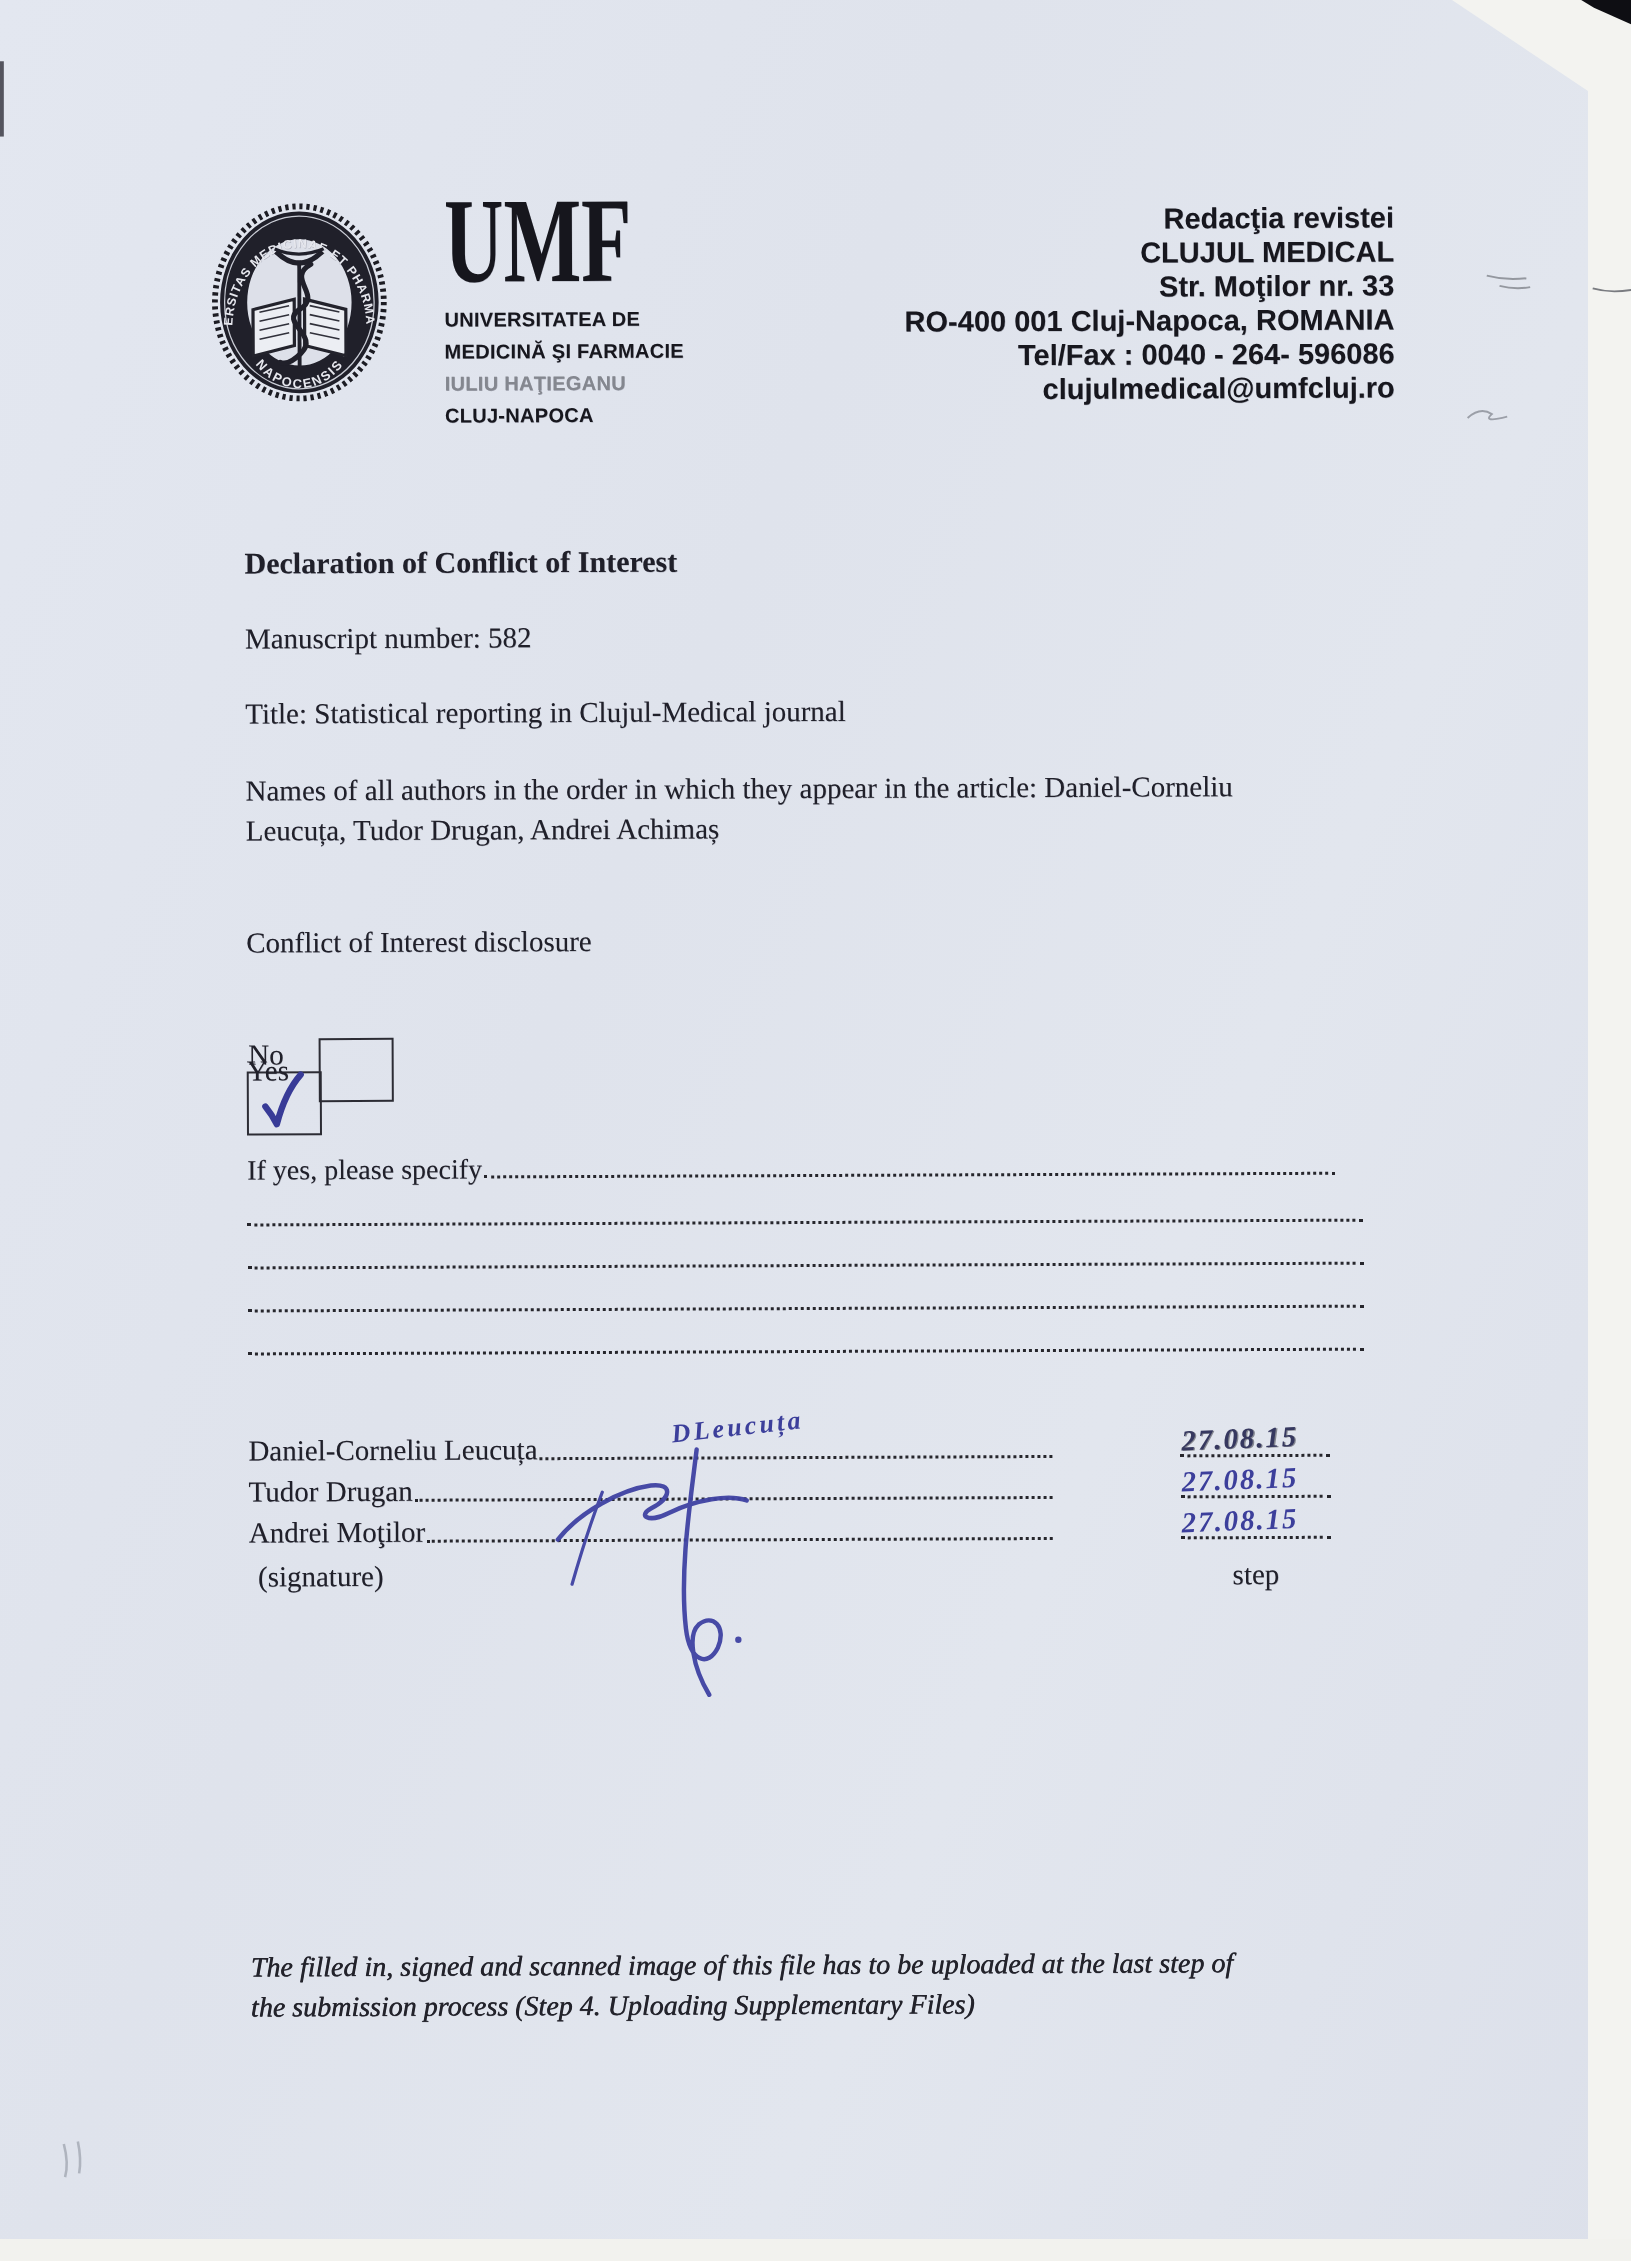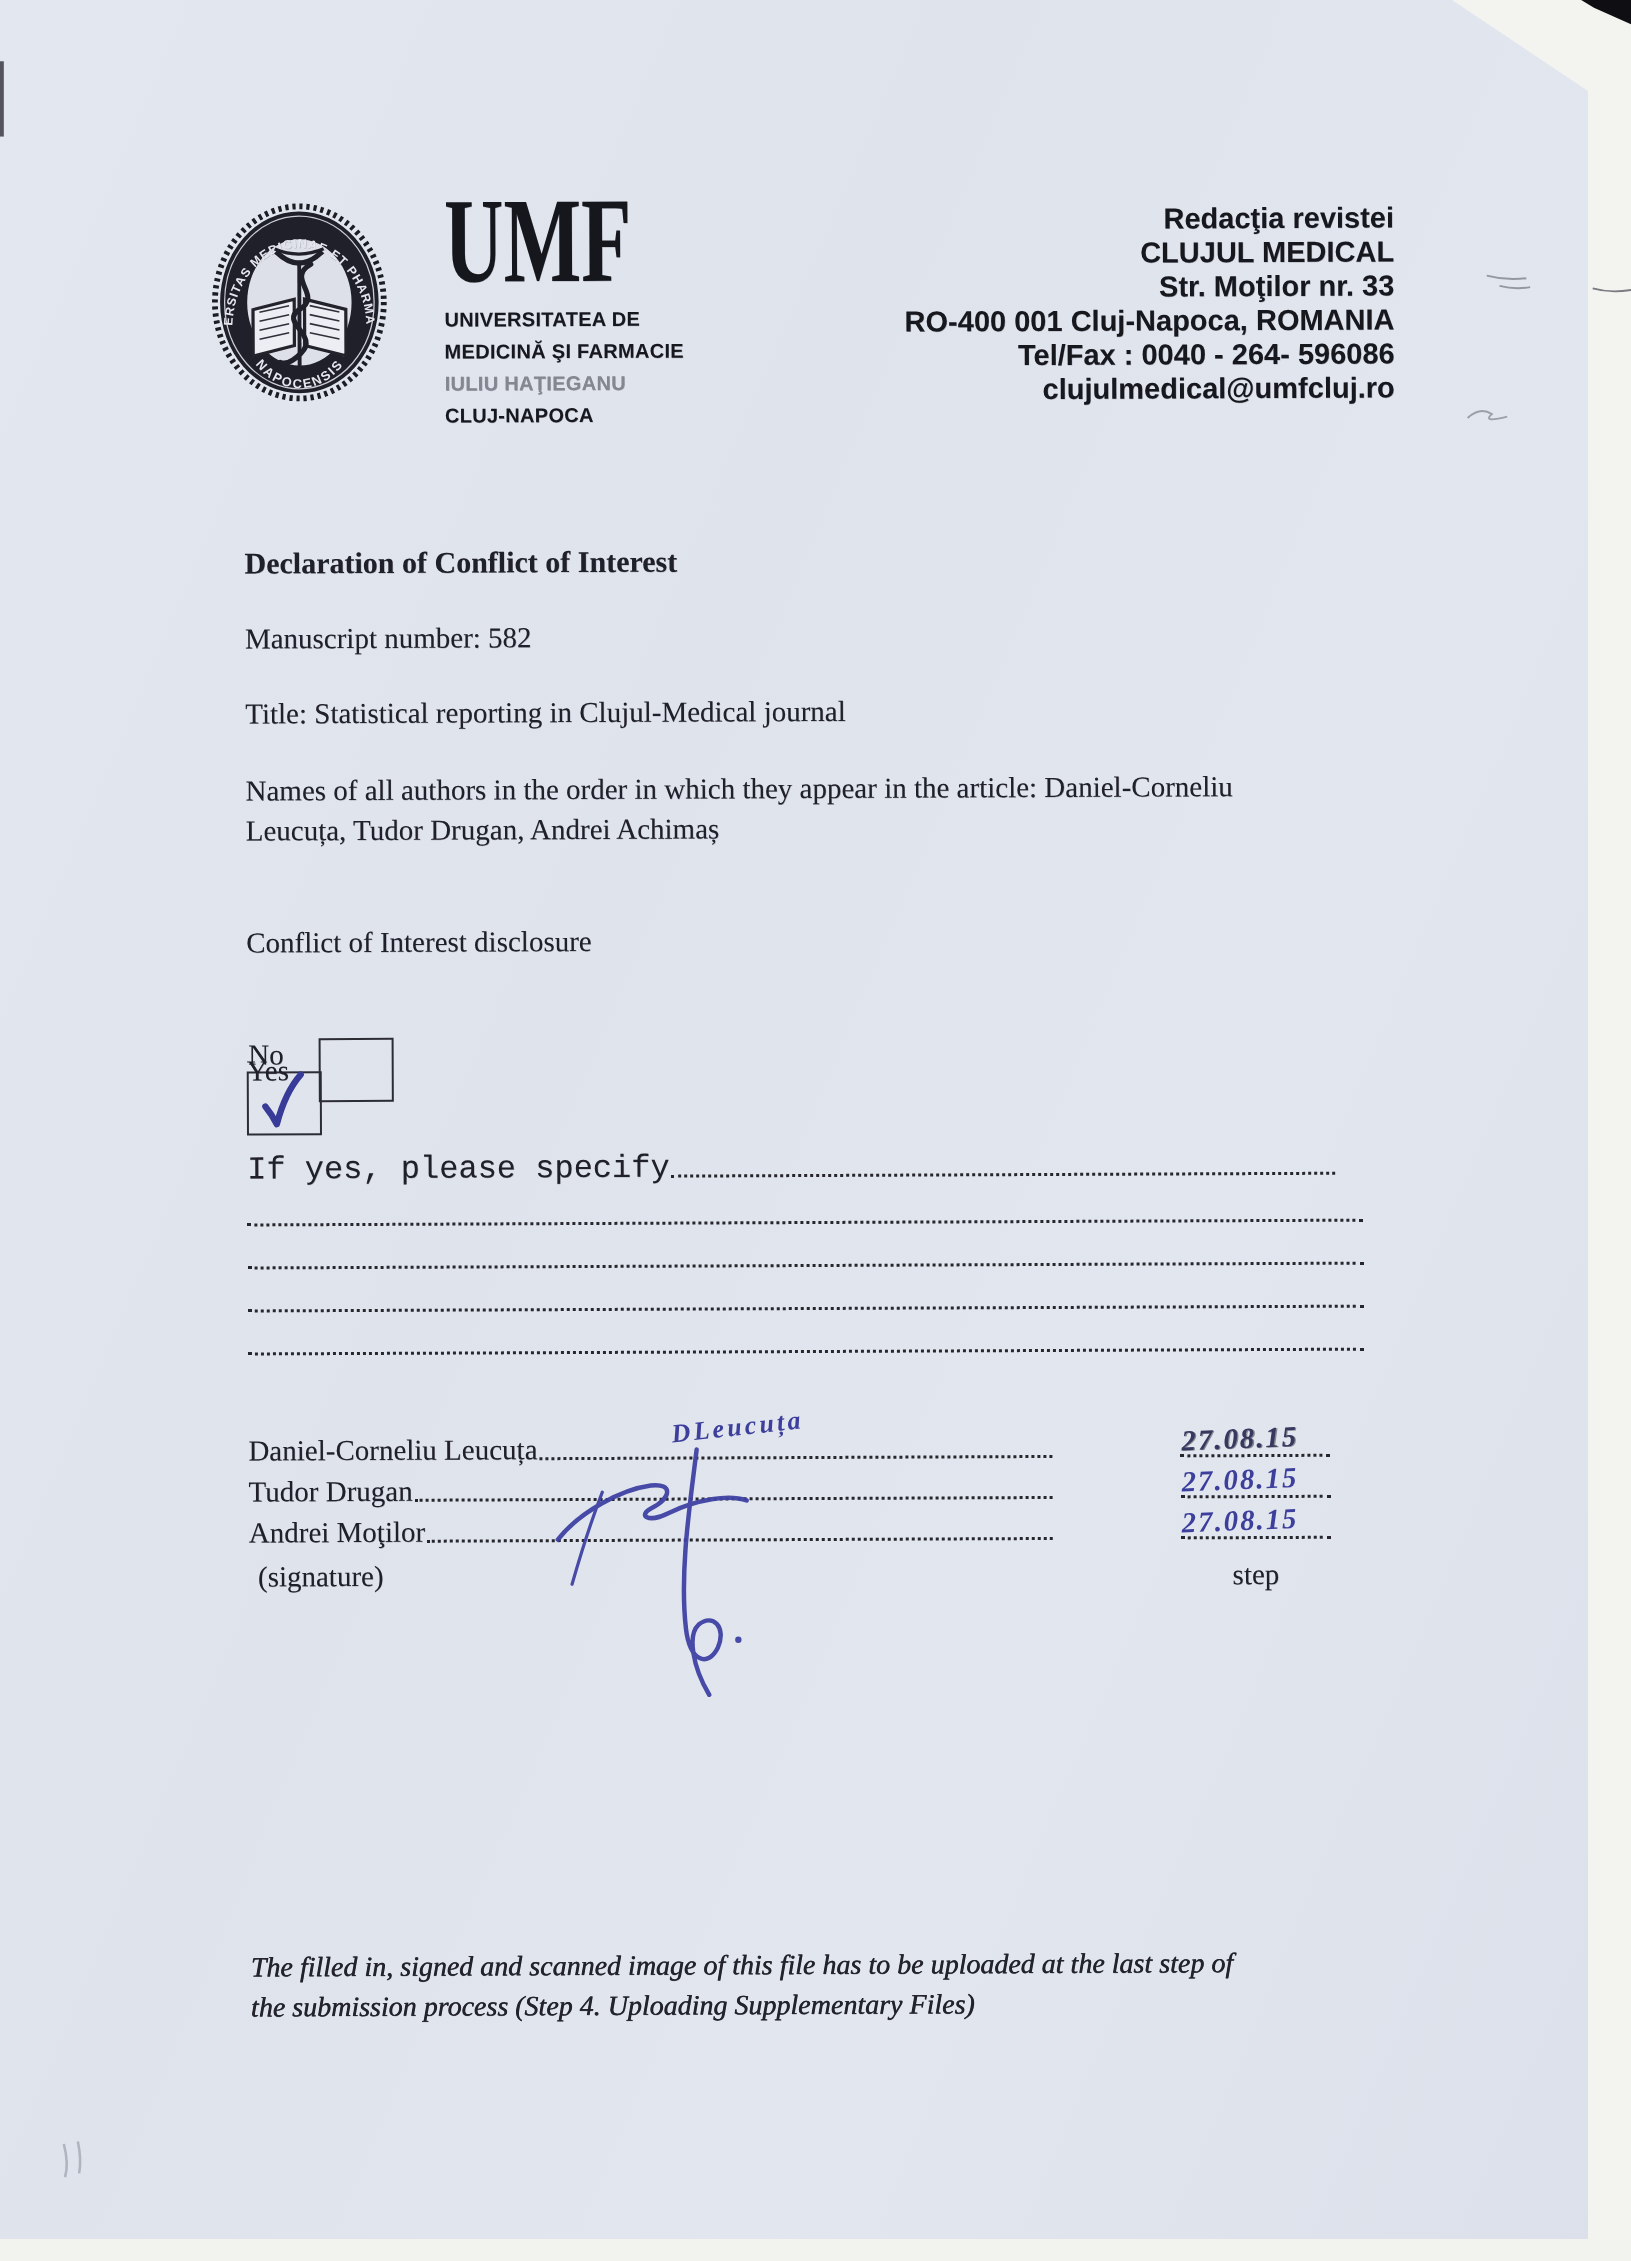--- a/index.html
+++ b/index.html
@@ -34,21 +34,21 @@
   .authors{position:absolute; left:246px; top:768px; line-height:40px;}
   .disclosure{position:absolute; left:246px; top:924px;}
   .choice-row{position:absolute; left:246px; display:flex; align-items:center;}
   .choice-row .opt-label{font-size:29px; width:72px;}
   .checkbox{width:71px; height:60px; border:2.6px solid #2c2c34; position:relative;}
   .checkbox svg{position:absolute; left:0; top:-9px; overflow:visible;}
   .row-no{top:1036px;flex-direction:column;}
   .row-yes{top:1036px;}
   .specify{position:absolute; left:246px; top:1155px; width:1116px;}
   .specify .first{display:flex; align-items:flex-end; height:25.5px;}
-  .specify .first .lbl{font-size:32px; line-height:25.5px; white-space:nowrap;font-family:Liberation Mono, monospace;}
+  .specify .first .lbl{font-size:28px; line-height:25.5px; white-space:nowrap;}
   .leader{flex:1; border-bottom:3.2px dotted #26262c; margin-bottom:3.8px; margin-left:1.9px;}
   .specify .first .leader{margin-right:28px;}
   .blank-line{height:40px; border-bottom:3.2px dotted #26262c;}
   
   .sig-block{position:absolute; left:246px; top:1425px; width:804px;}
   .sig-row{display:flex; align-items:flex-end; height:41px;}
   .sig-row .name{font-size:29px; line-height:36px; white-space:nowrap;}
   .sig-row .leader{margin-bottom:7px;}
   .sig-caption{margin-top:10.2px; padding-left:9px; font-size:29px;}
   .date-block{position:absolute; left:1178px; top:1425px; width:150px;}

